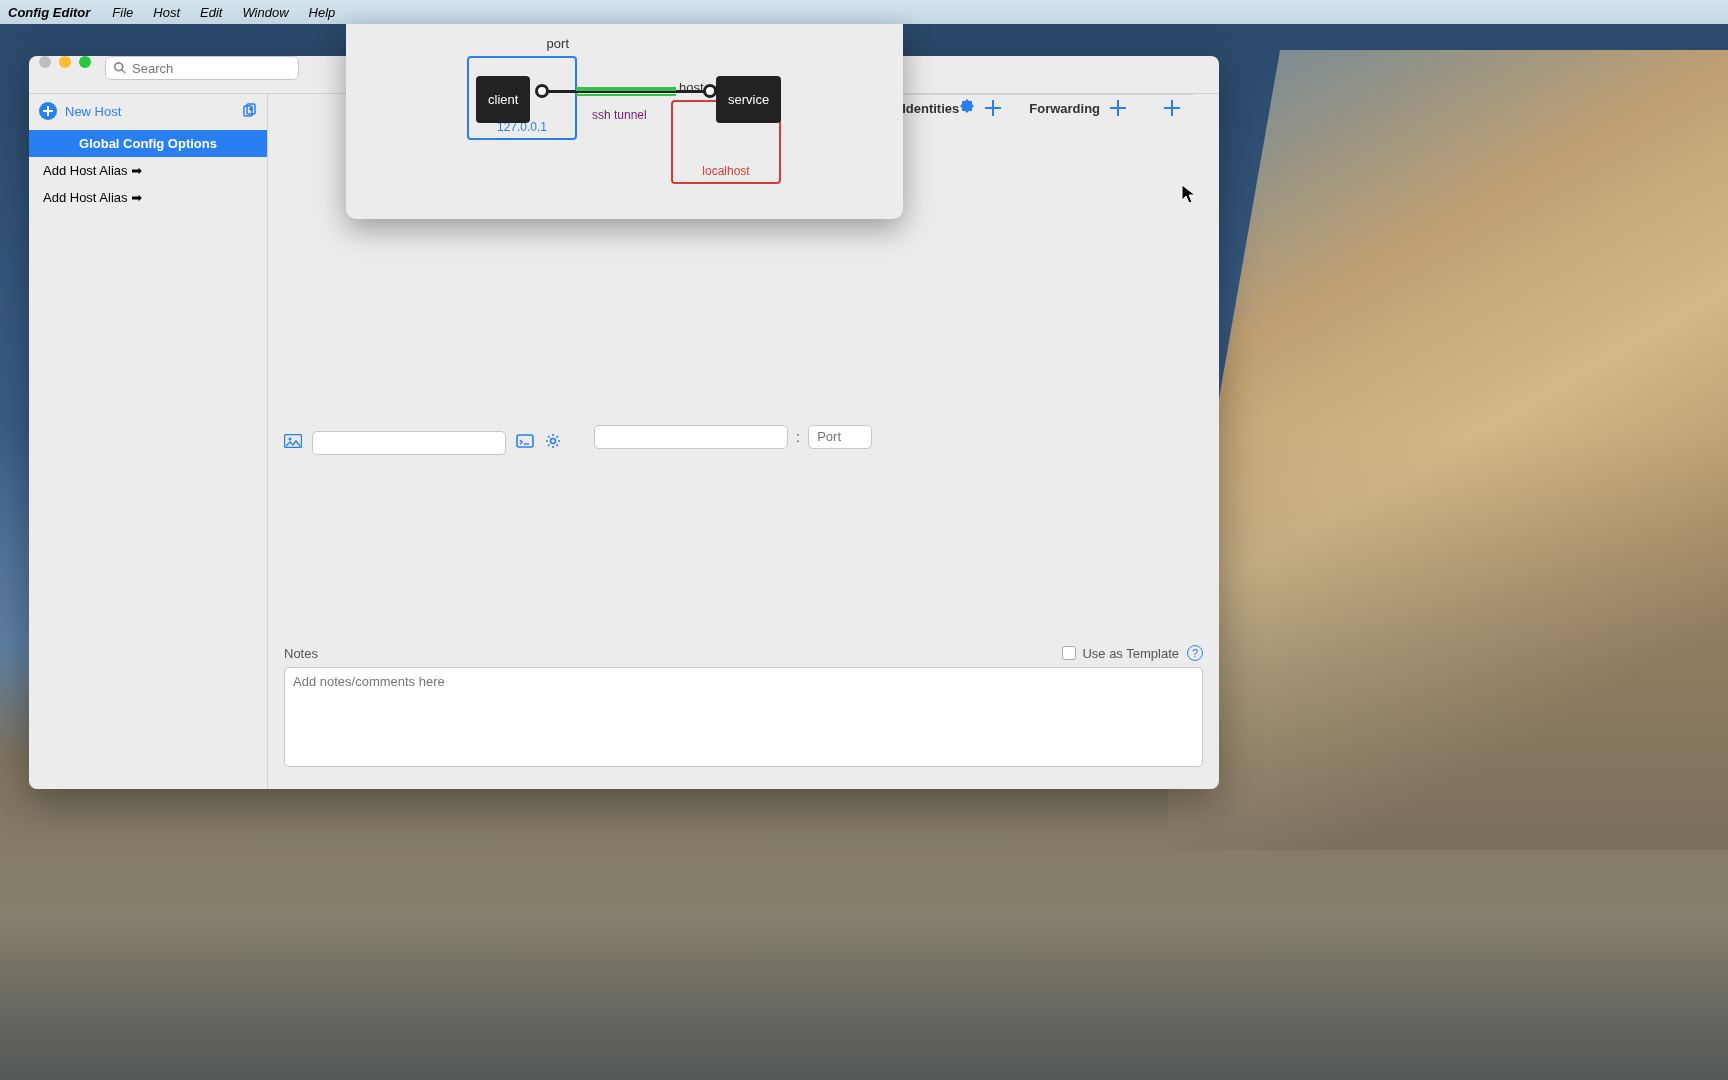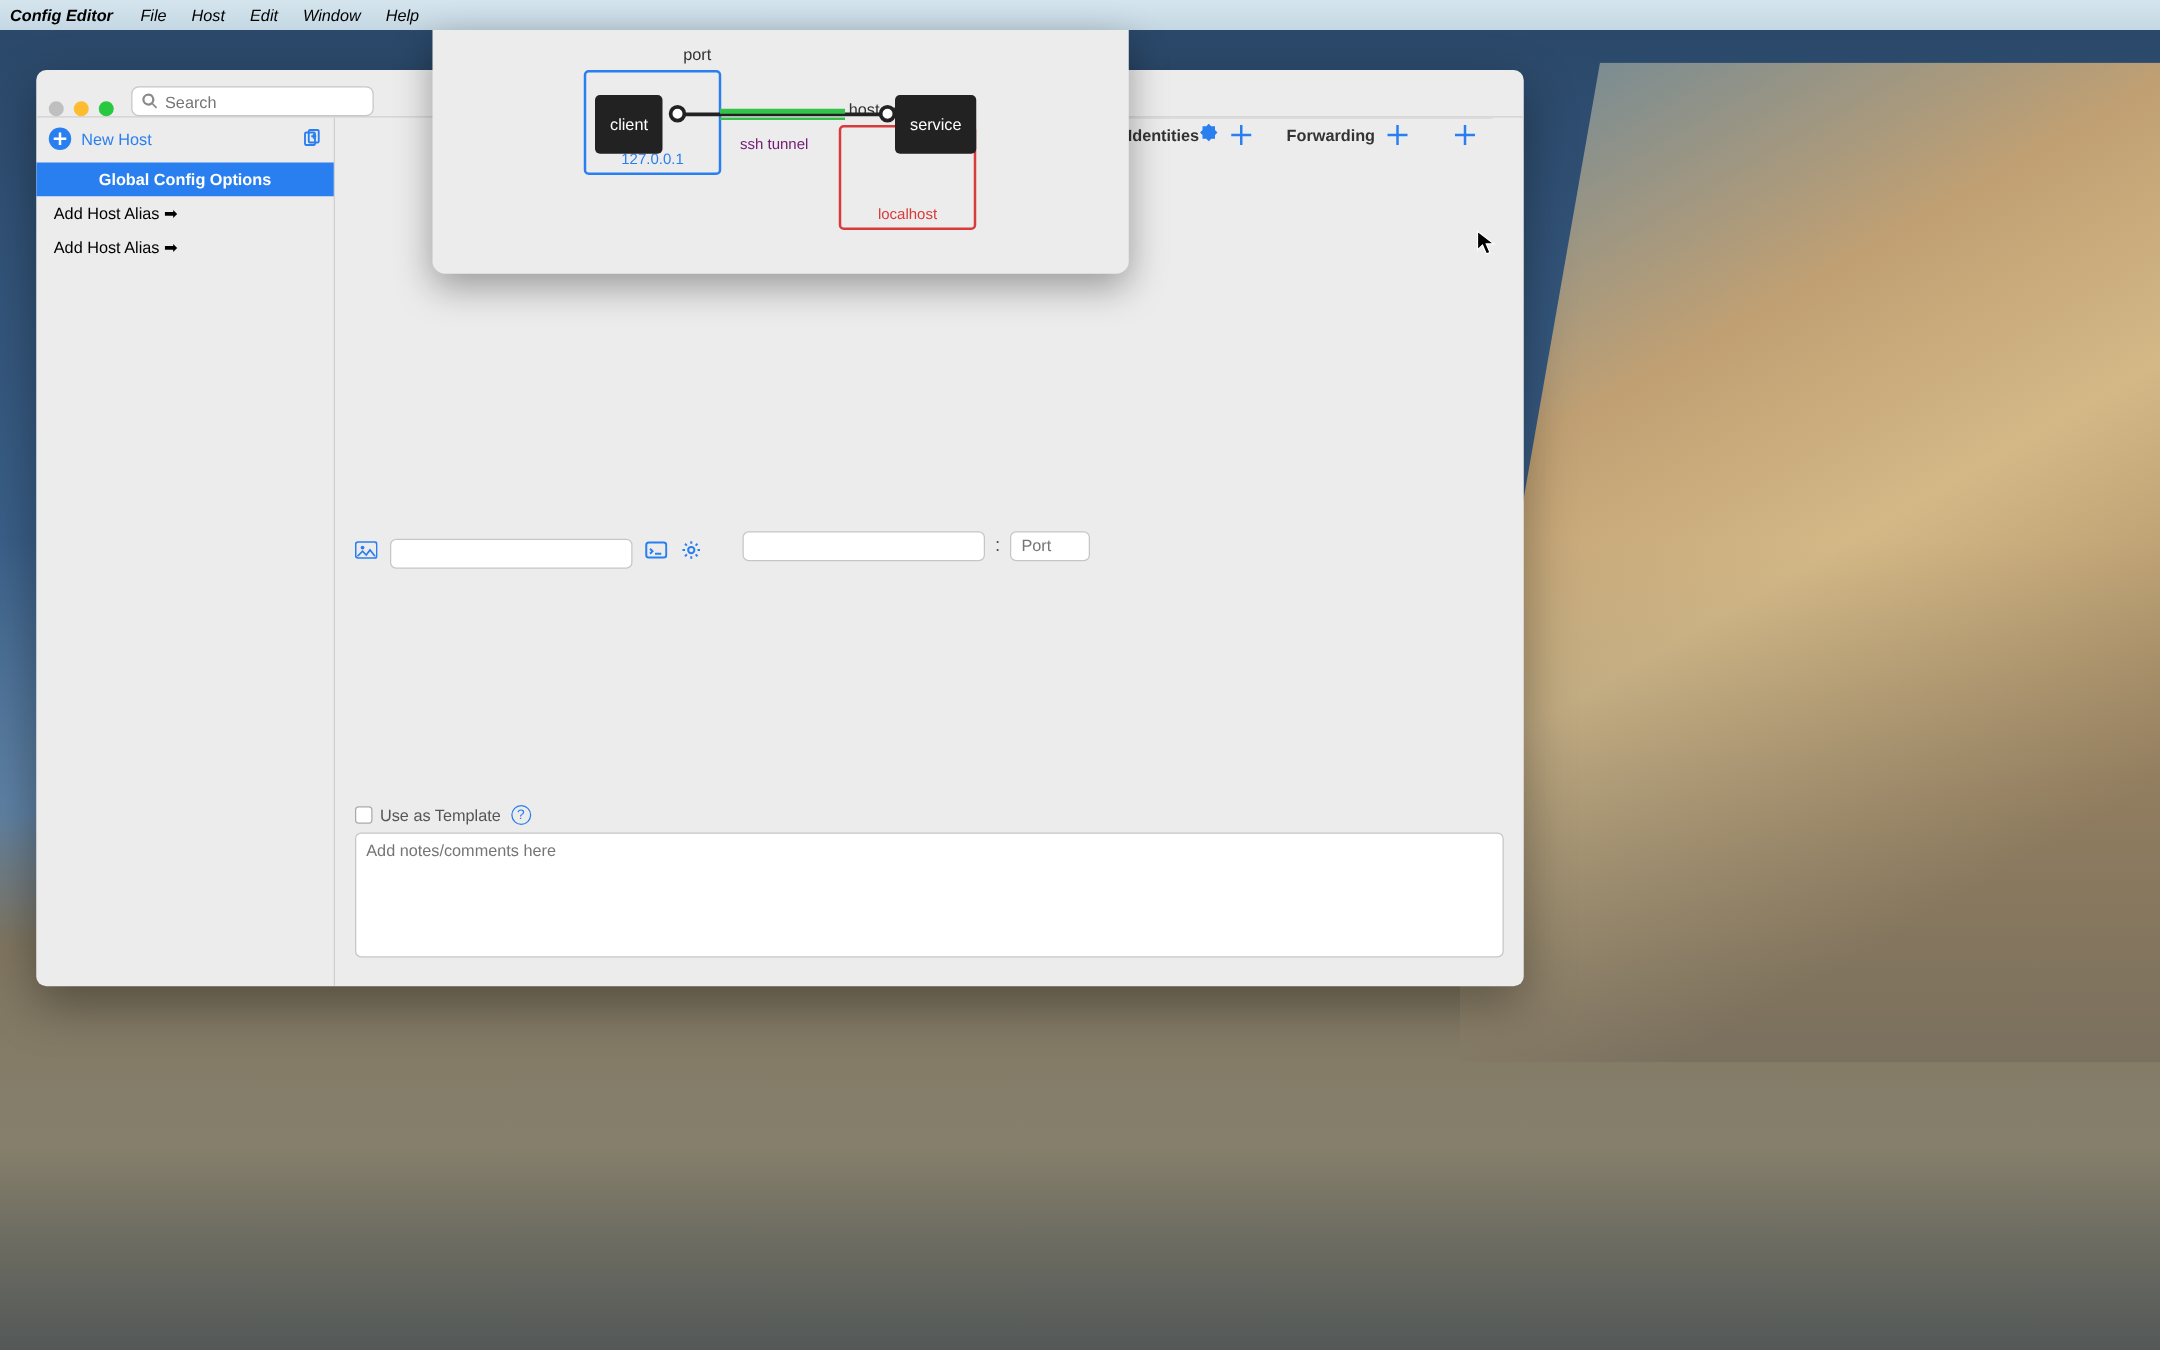--- a/index.html
+++ b/index.html
@@ -26,21 +26,21 @@
 }
 .menubar .app-title { font-weight: 700; margin-right: 12px; }
 .menubar .menu-item { padding: 0 10px; cursor: default; }
 
 .window {
   position: absolute; left: 29px; top: 56px; width: 1190px; height: 733px;
   background: #ececec; border-radius: 8px; box-shadow: 0 15px 40px rgba(0,0,0,0.35);
   display: flex; flex-direction: column; overflow: hidden;
 }
 .titlebar {
-  height: 38px; display: flex; align-items: flex-end; padding: 0 10px;
+  height: 38px; display: flex; align-items: flex-start; padding: 0 10px;
   border-bottom: 1px solid #d0d0d0;
 }
 .traffic { display: flex; gap: 8px; }
 .traffic span { width: 12px; height: 12px; border-radius: 50%; display: inline-block; }
 .tl-close { background: #bfbfbf; } .tl-min { background: #febc2e; } .tl-max { background: #28c840; }
 .search-wrap { margin-left: 14px; position: relative; width: 194px; }
 .search-wrap svg { position: absolute; left: 8px; top: 5px; width: 14px; height: 14px; fill: #8a8a8a; }
 .search { width: 100%; height: 24px; border-radius: 6px; border: 1px solid #c6c6c6; background: #fff;
   padding-left: 26px; font-size: 13px; color: #333; }
 
@@ -204,20 +204,21 @@
         </div>
       </div>
       <div class="section">
         <div class="section-header">
           <span class="plus-icon"></span>
         </div>
       </div>
 
       <div class="notes-area">
         <div class="notes-head">
+          <span class="lbl">Notes</span>
           <span class="chk"></span>
           <span>Use as Template</span>
           <span class="help-icon">?</span>
         </div>
         <textarea class="notes-box" placeholder="Add notes/comments here" style=""></textarea>
       </div>
     </div>
   </div>
 </div>
 

